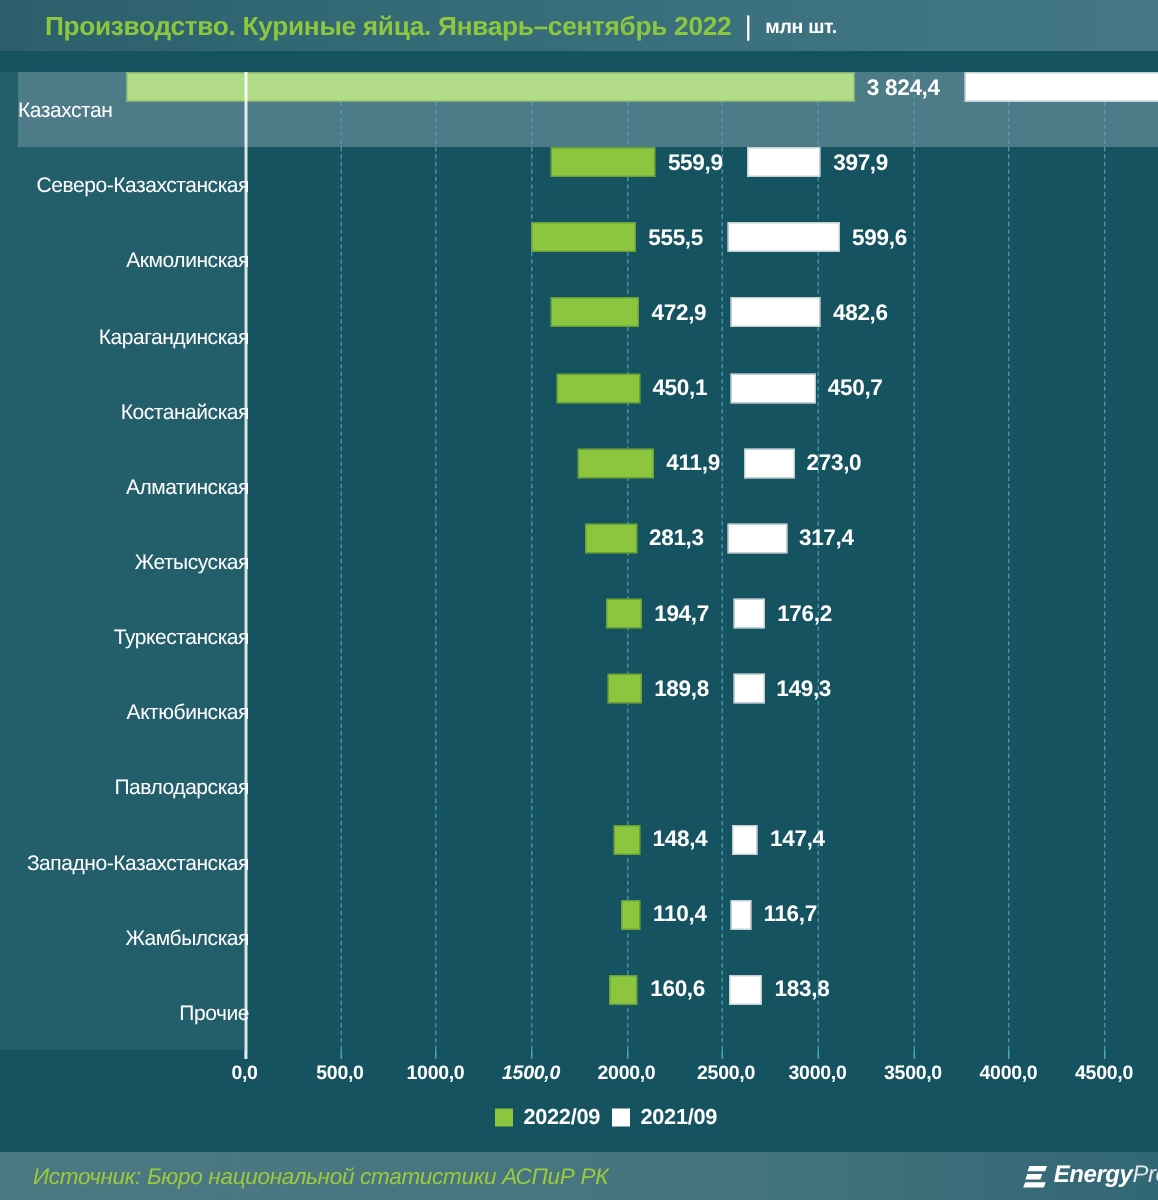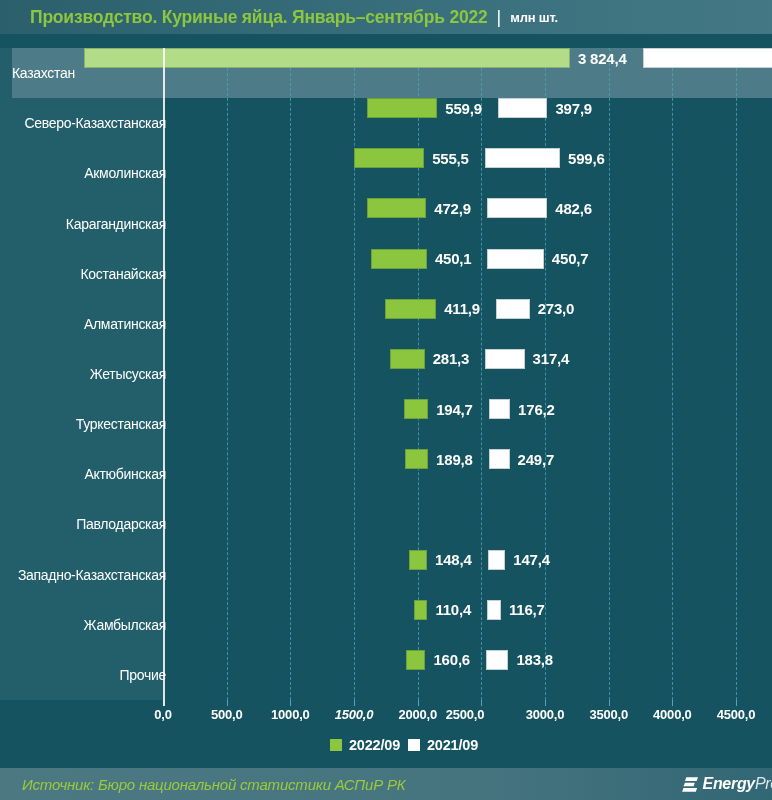--- a/index.html
+++ b/index.html
@@ -181,21 +181,21 @@
       </div>
       <div class="row">
         <div class="row-label">Актюбинская</div>
         <div class="row-bars">
           <div class="bar-line">
             <div class="bar bar-s0" style="width: 23.1679px; background: rgb(140, 198, 63);"></div>
             <span class="bar-value">189,8</span>
           </div>
           <div class="bar-line">
             <div class="bar bar-s1" style="width: 20.8886px; background: rgb(255, 255, 255);"></div>
-            <span class="bar-value">249,7</span>
+            <span class="bar-value">149,3</span>
           </div>
         </div>
       </div>
       <div class="row">
         <div class="row-label">Павлодарская</div>
       </div>
       <div class="row">
         <div class="row-label">Западно-Казахстанская</div>
         <div class="row-bars">
           <div class="bar-line">
@@ -257,21 +257,21 @@
       <div class="gridline" style="left: 736px;"></div>
       <div class="tick" style="left: 736px;"></div>
     </div>
   <div id="axis-line"></div>
   <div id="axis-labels">
       <div class="axis-label" style="left: 121px;">0,0</div>
       <div class="axis-label" style="left: 184.667px;">500,0</div>
       <div class="axis-label" style="left: 248.333px;">1000,0</div>
       <div class="axis-label" style="left: 312px; font-style: italic;">1500,0</div>
       <div class="axis-label" style="left: 375.667px;">2000,0</div>
-      <div class="axis-label" style="left: 423px;">2500,0</div>
+      <div class="axis-label" style="left: 442px;">2500,0</div>
       <div class="axis-label" style="left: 503px; text-align: center;">3000,0</div>
       <div class="axis-label" style="left: 566.667px;">3500,0</div>
       <div class="axis-label" style="left: 630.333px;">4000,0</div>
       <div class="axis-label" style="left: 694px;">4500,0</div>
     </div>
 
   <div id="legend">
     <div class="legend-item">
       <span class="swatch" id="sw0" style="background: rgb(140, 198, 63);"></span>
       <span>2022/09</span>

